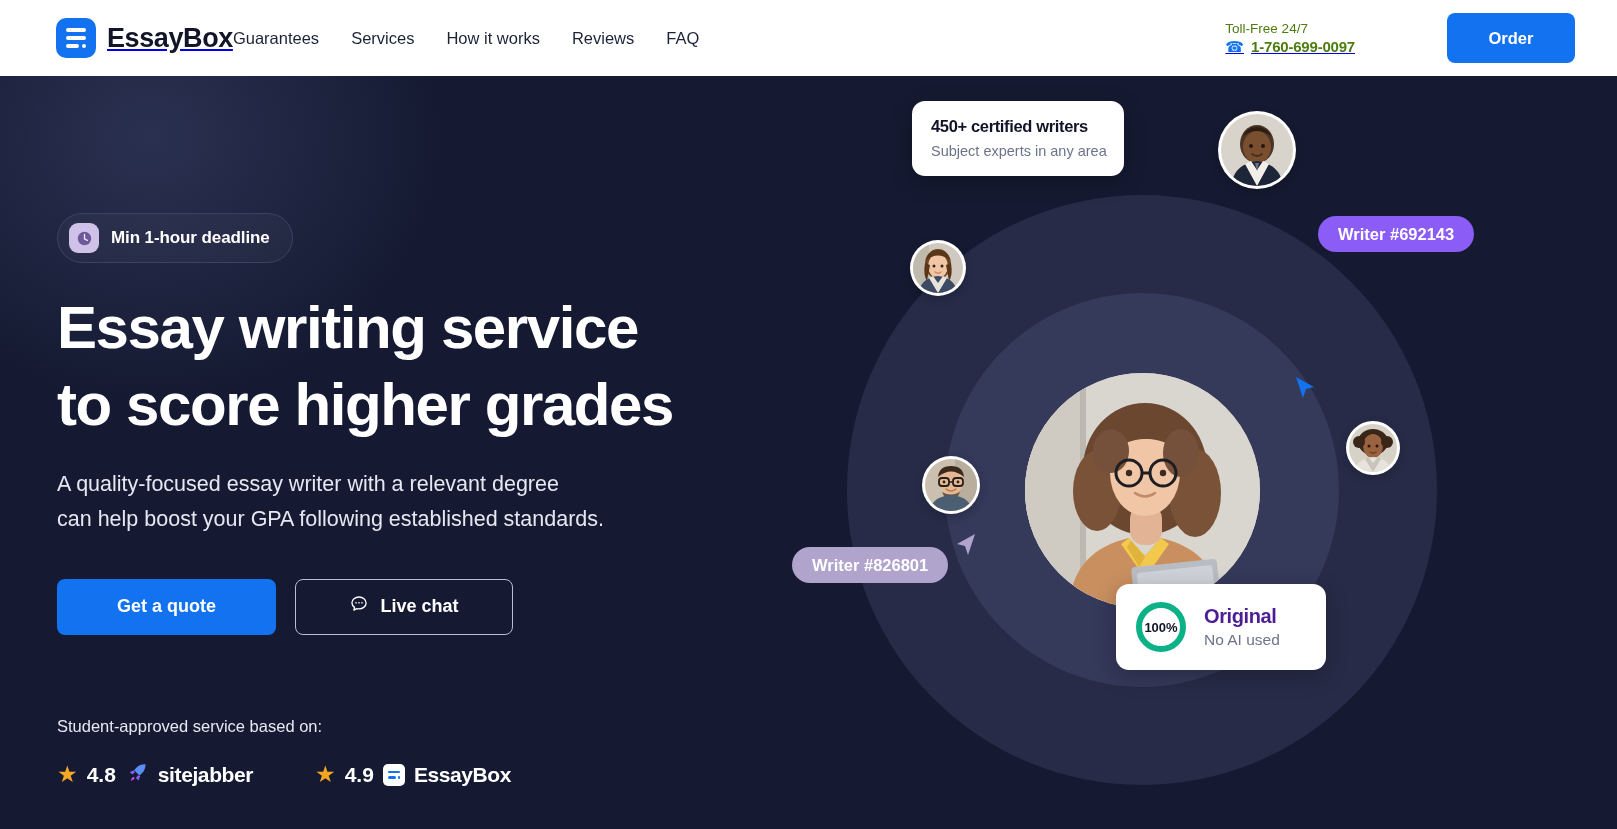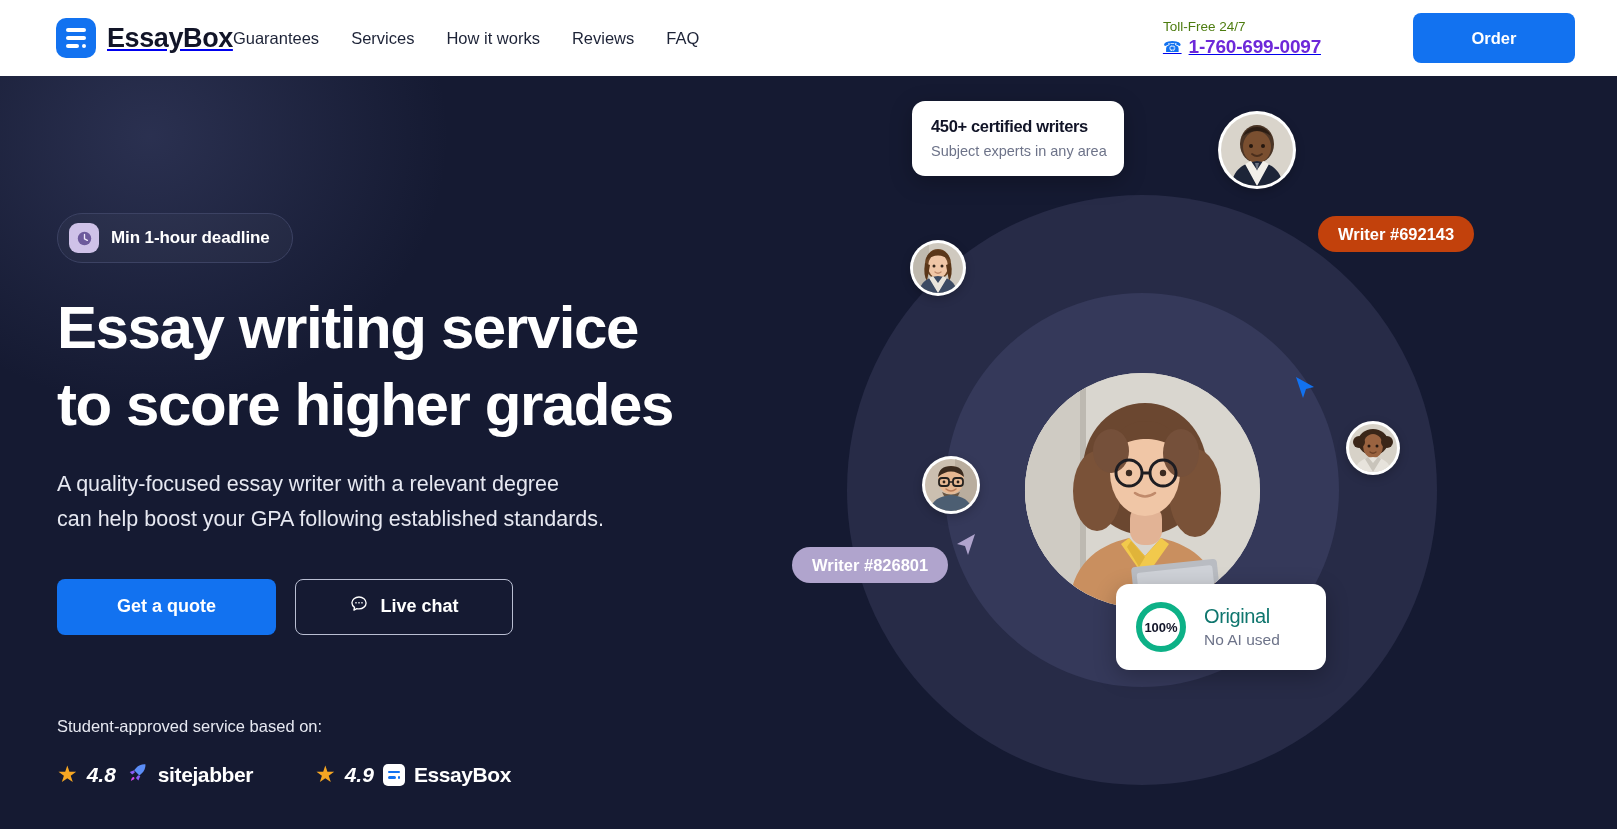--- a/index.html
+++ b/index.html
@@ -55,37 +55,37 @@
   .phone-block {
     margin-left: auto;
     display: flex; flex-direction: column;
     align-items: flex-start;
     gap: 2px;
   }
   .phone-label { font-size: 13.5px; color: #4d7c0f; }
   .phone-row { display: flex; align-items: center; gap: 7px; }
   .phone-icon { color: #1272f0; font-size: 15px; line-height: 1; }
   .phone-num {
-    font-size: 19px; font-weight: bold; color: #6d28d9;
+    font-size: 15px; font-weight: bold; color: #4d7c0f;
     letter-spacing: -0.2px;
   }
 
   .hdr-actions { display: flex; align-items: center; gap: 15px; margin-left: 92px; }
   .btn-login {
     width: 158px; height: 50px;
     border: 1.6px solid #121528;
     border-radius: 8px;
     background: #fff;
     color: #121528;
     font-size: 16.5px; font-weight: bold;
     font-family: inherit;
     cursor: pointer;
   }
   .btn-order {
-    width: 162px; height: 50px;
+    width: 128px; height: 50px;
     border: none; border-radius: 8px;
     background: #1272f0;
     color: #fff;
     font-size: 16.5px; font-weight: bold;
     font-family: inherit;
     cursor: pointer;
   }
 
   
   .hero {
@@ -163,21 +163,21 @@
     font-family: inherit;
     cursor: pointer;
     display: flex; align-items: center; justify-content: center; gap: 11px;
   }
 
   .trust { margin-top: 82px; }
   .trust-label { font-size: 16.5px; color: #e6e8f1; }
   .trust-row { display: flex; align-items: center; gap: 17px; margin-top: 25px; }
   .trust-item { display: flex; align-items: center; gap: 9px; }
   .trust-star { color: #f5a623; font-size: 23px; line-height: 1; }
-  .trust-score { font-size: 21px; font-weight: bold; color: #fff; font-style: italic; }
+  .trust-score { font-size: 21px; font-weight: bold; color: #fff; }
   .trust-brand { font-size: 21px; font-weight: bold; color: #fff; letter-spacing: -0.4px; }
   .trust-gap { width: 28px; }
   .mini-mark {
     width: 22px; height: 22px;
     border-radius: 5px; background: #fff;
     display: flex; flex-direction: column;
     align-items: center; justify-content: center; gap: 2.5px;
     flex-shrink: 0;
   }
   .mini-mark .mbar { height: 2.6px; background: #1272f0; border-radius: 2px; }
@@ -257,21 +257,21 @@
   .pill {
     position: absolute;
     display: flex; align-items: center;
     height: 36px;
     border-radius: 999px;
     padding: 0 20px;
     font-size: 16.5px; font-weight: bold;
     color: #ffffff;
     white-space: nowrap;
   }
-  .pill-blue { left: 548px; top: 140px; background: #c2410c; }
+  .pill-blue { left: 548px; top: 140px; background: #8b5cf6; }
   .pill-purple { left: 22px; top: 471px; background: #b0a4cd; }
 
   .cursor {
     position: absolute;
     width: 0; height: 0;
   }
   .cursor svg { display: block; }
   .cur-blue { left: 524px; top: 300px; }
   .cur-purple { left: 185px; top: 457px; }
 
@@ -285,21 +285,21 @@
     display: flex; align-items: center; gap: 15px;
     box-shadow: 0 6px 22px rgba(0,0,0,0.25);
   }
   .donut { position: relative; width: 56px; height: 56px; flex-shrink: 0; }
   .donut svg { display: block; }
   .donut-label {
     position: absolute; inset: 0;
     display: flex; align-items: center; justify-content: center;
     font-size: 13px; font-weight: bold; color: #121528;
   }
-  .co-title { font-size: 20px; font-weight: normal; color: #0f766e; letter-spacing: -0.4px; }
+  .co-title { font-size: 20px; font-weight: bold; color: #4c1d95; letter-spacing: -0.4px; }
   .co-sub { margin-top: 3px; font-size: 15.5px; color: #6d7389; }
 </style>
 </head>
 <body>
 
 <header class="header">
 
   <a class="brand" href="#">
     <span class="brand-mark">
       <span class="bar b1"></span>

